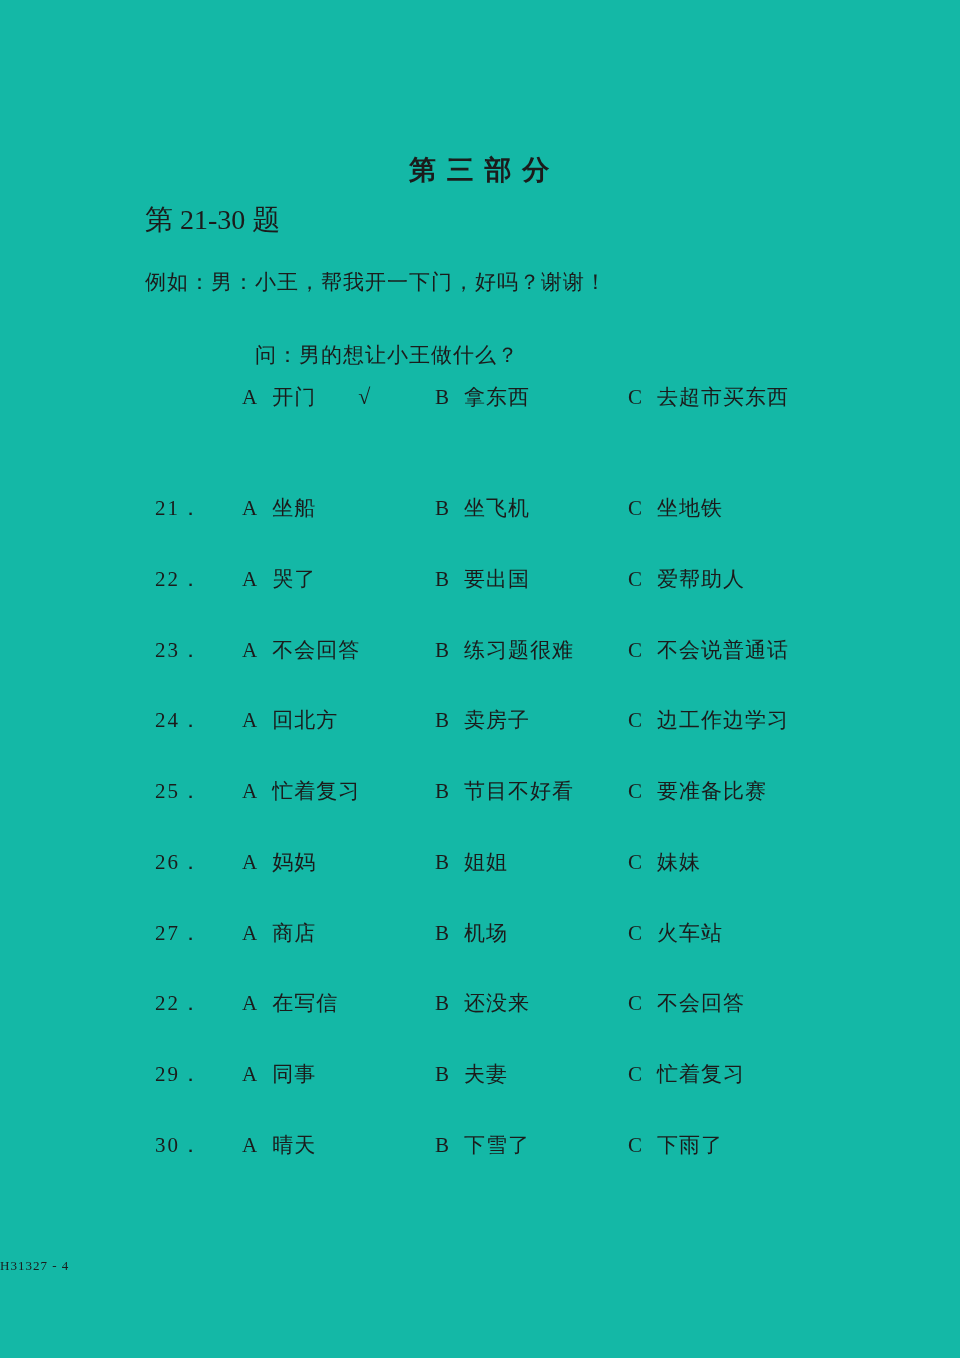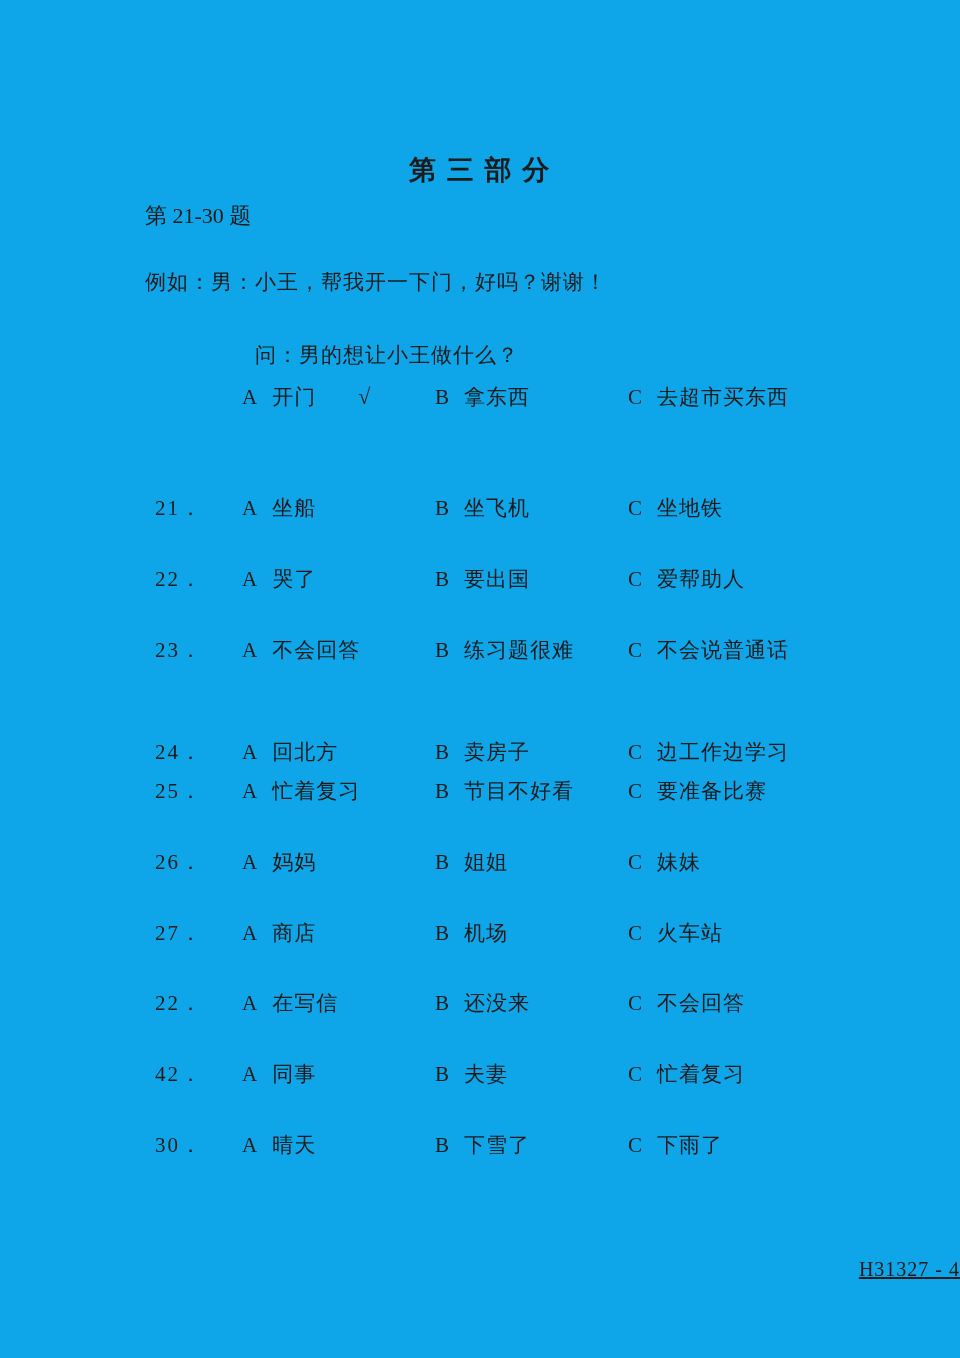--- a/index.html
+++ b/index.html
@@ -4,41 +4,41 @@
 <style>
   html, body {
     margin: 0;
     padding: 0;
     background: #ffffff;
   }
   .page {
     position: relative;
     width: 960px;
     height: 1358px;
-    background: #0ea5e9;
+    background: #14b8a6;
     color: #1b1b1b;
     font-family: "Liberation Serif", "DejaVu Serif", serif;
     font-size: 21px;
     overflow: hidden;
   }
   .title {
     position: absolute;
     top: 152px;
     left: 0;
     right: 0;
     text-align: center;
     font-size: 27px;
     font-weight: bold;
     letter-spacing: 2px;
   }
   .range {
     position: absolute;
     top: 201px;
     left: 145px;
-    font-size: 22px;
+    font-size: 28px;
   }
   .ex-line {
     position: absolute;
     white-space: nowrap;
     letter-spacing: 1px;
     text-align: center;
   }
   .ex-line.l1 { top: 268px; left: 145px; }
   .ex-line.l2 { top: 305px; left: 215px; }
   .ex-line.l3 { top: 341px; left: 215px; margin-left: 40px; }
@@ -67,24 +67,23 @@
   .col-c { left: 628px; }
   .check {
     margin-left: 28px;
     font-size: 22px;
   }
   .footer {
     position: absolute;
     top: 1258px;
     left: 0;
     right: 0;
-    text-align: right;
-    font-size: 20px;
+    text-align: left;
+    font-size: 13px;
     letter-spacing: 1px;
-    text-decoration: underline;
   }
 </style>
 </head>
 <body>
 
 <div class="page">
 
   <div class="title">第 三 部 分</div>
 
   <div class="range">第 21-30 题</div>
@@ -151,21 +150,21 @@
     <span class="opt col-b">
         <span class="letter">B</span>
         <span class="otext">练习题很难</span>
       </span>
     <span class="opt col-c">
         <span class="letter">C</span>
         <span class="otext">不会说普通话</span>
       </span>
   </div>
 
-  <div class="opt-row" style="top:738px">
+  <div class="opt-row" style="top:706px">
     <span class="q-num">24．</span>
     <span class="opt col-a">
         <span class="letter">A</span>
         <span class="otext">回北方</span>
       </span>
     <span class="opt col-b">
         <span class="letter">B</span>
         <span class="otext">卖房子</span>
       </span>
     <span class="opt col-c">
@@ -232,21 +231,21 @@
         <span class="letter">B</span>
         <span class="otext">还没来</span>
       </span>
     <span class="opt col-c">
         <span class="letter">C</span>
         <span class="otext">不会回答</span>
       </span>
   </div>
 
   <div class="opt-row" style="top:1060px">
-    <span class="q-num">42．</span>
+    <span class="q-num">29．</span>
     <span class="opt col-a">
         <span class="letter">A</span>
         <span class="otext">同事</span>
       </span>
     <span class="opt col-b">
         <span class="letter">B</span>
         <span class="otext">夫妻</span>
       </span>
     <span class="opt col-c">
         <span class="letter">C</span>

